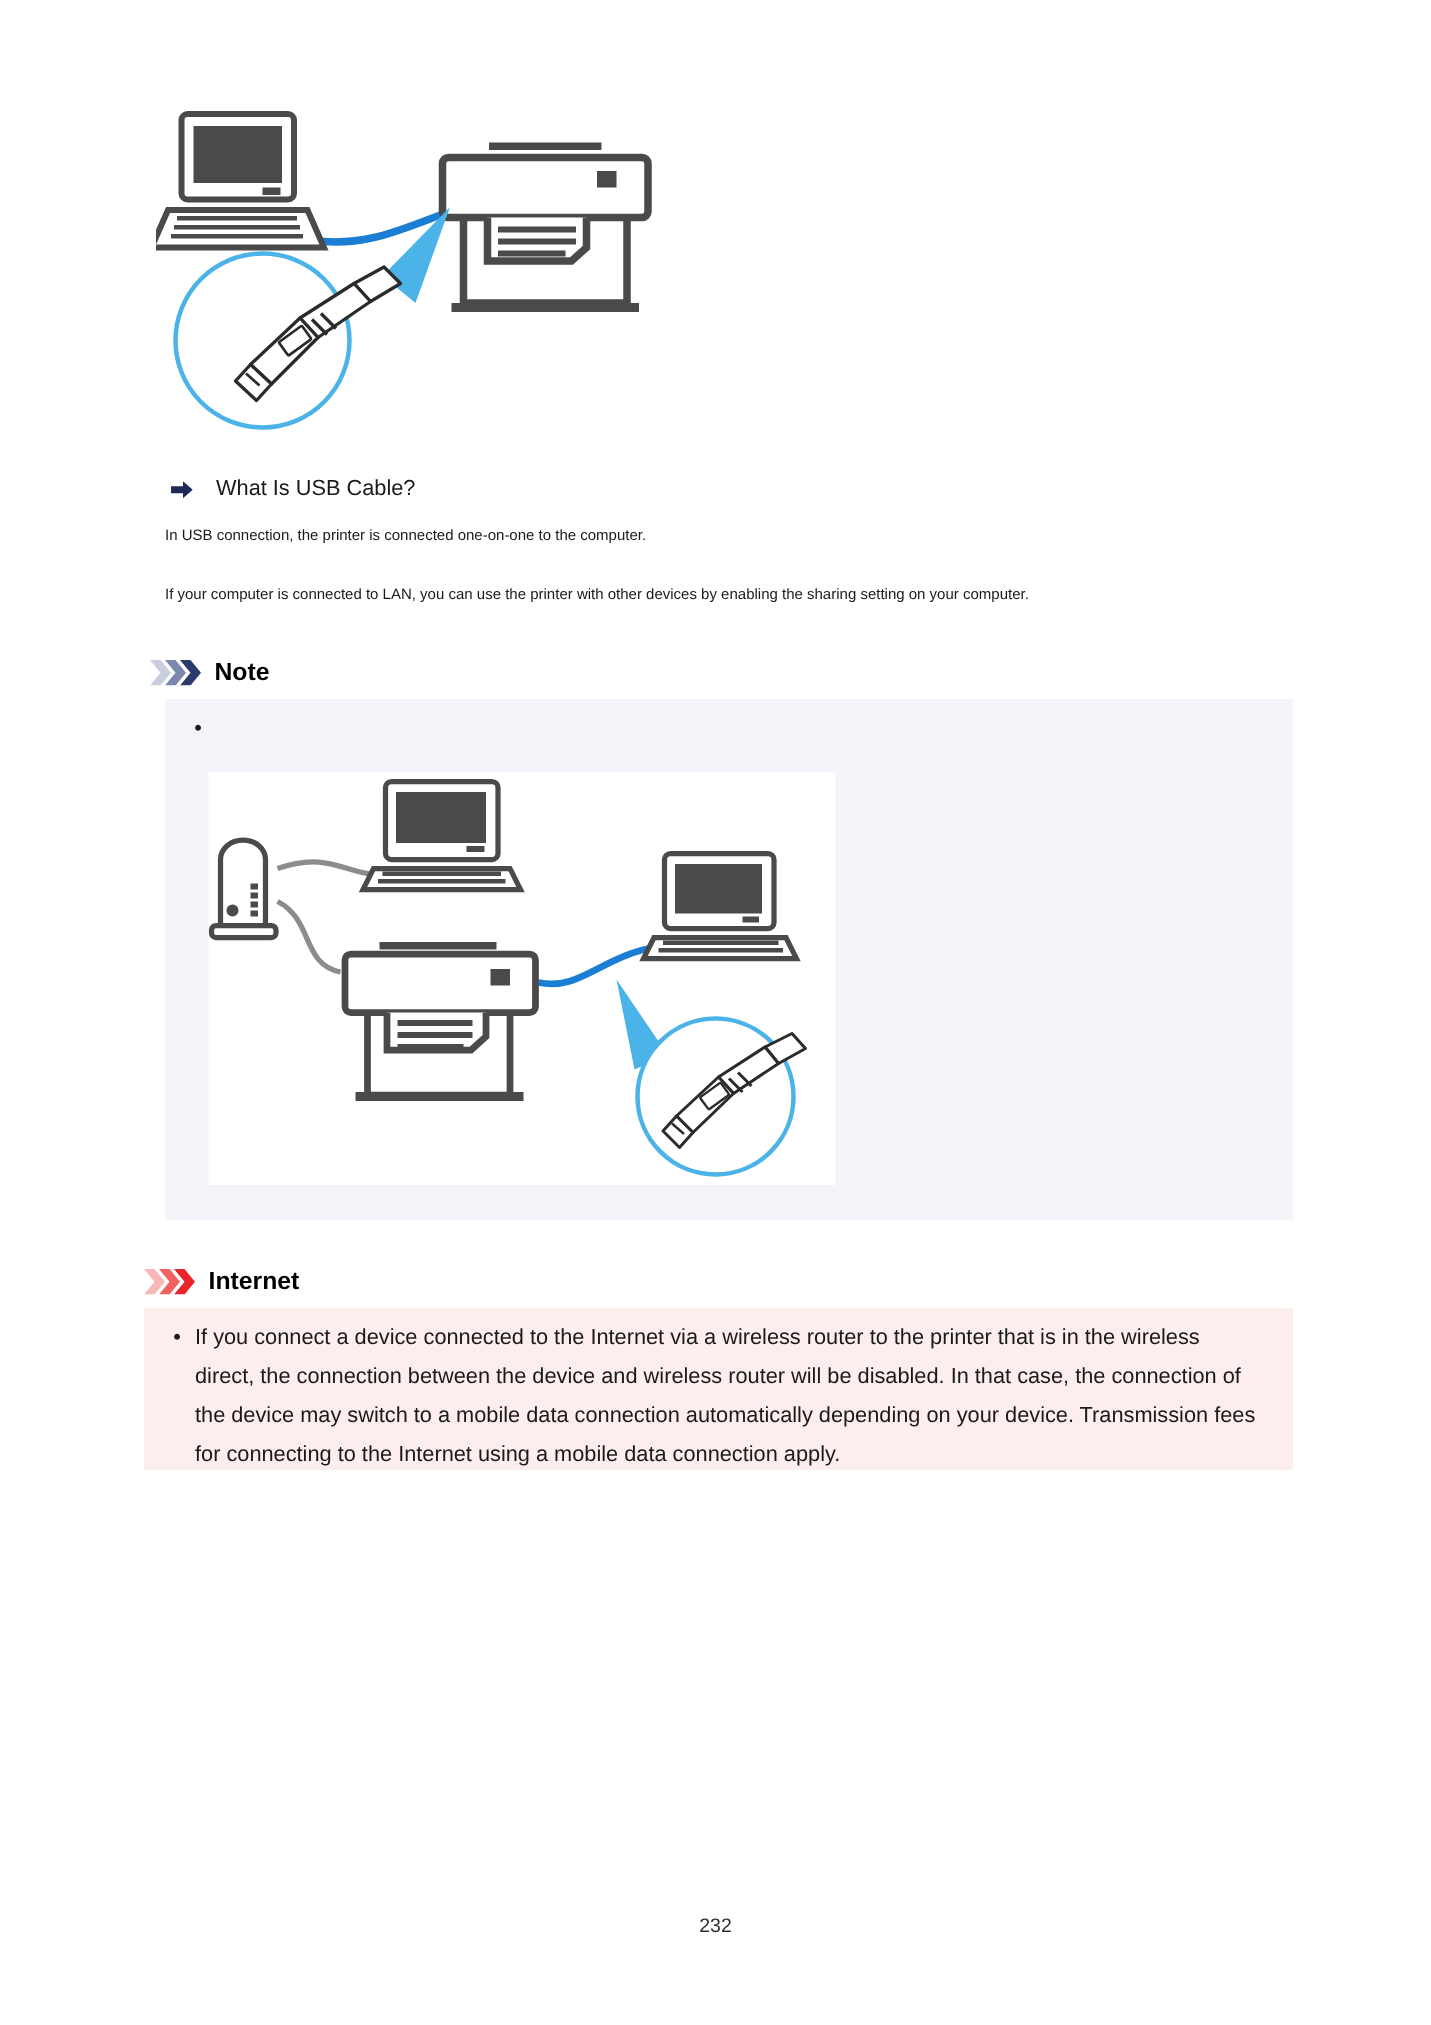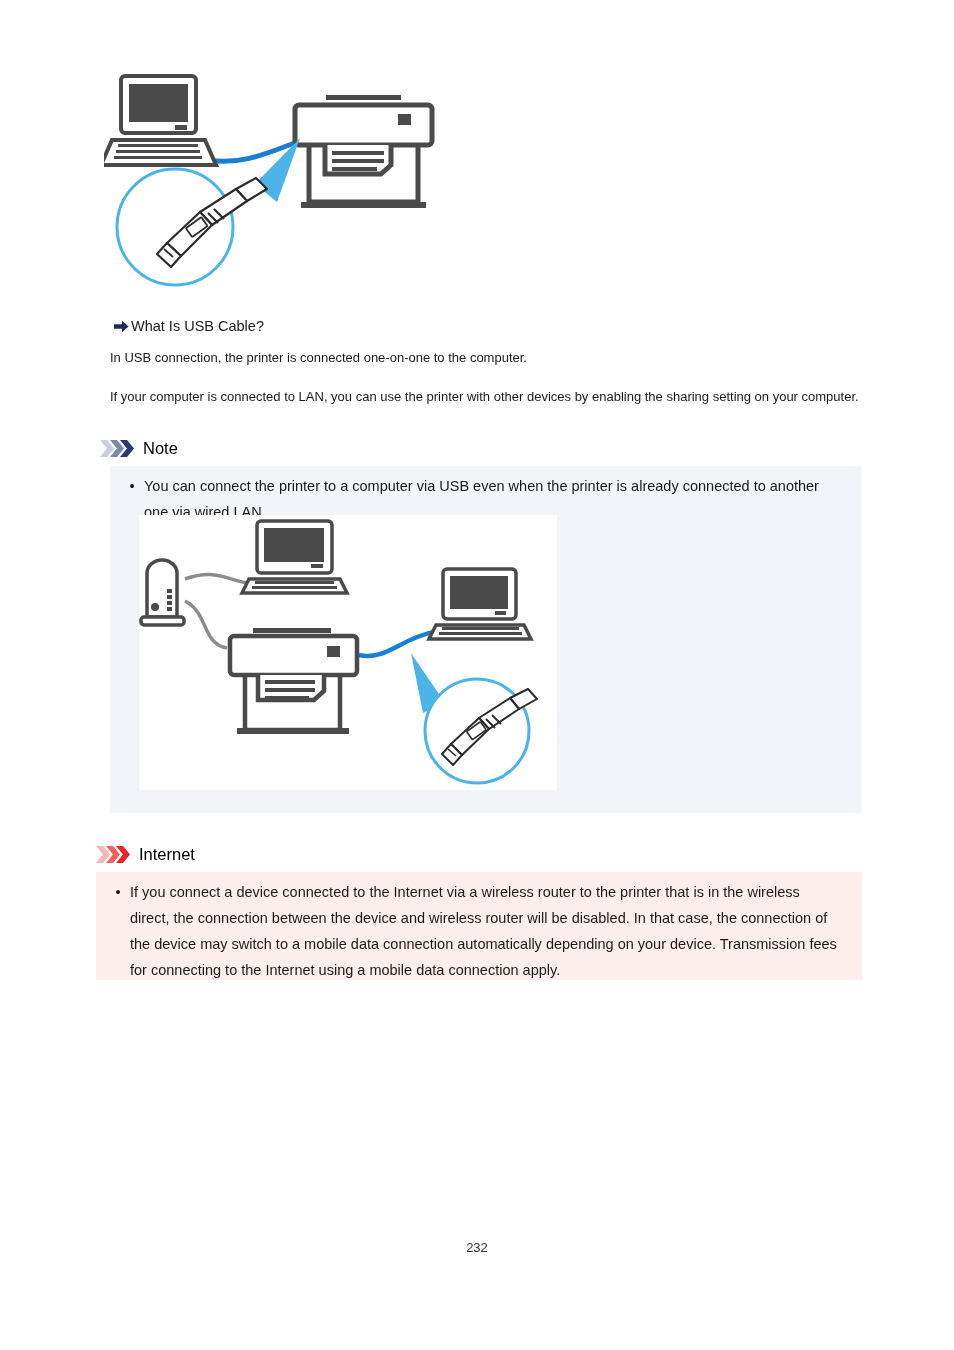--- a/index.html
+++ b/index.html
@@ -26,51 +26,51 @@
   }
   .hero-figure svg { display: block; }
 
   
   .link-line {
     position: absolute;
     left: 114px;
     top: 316px;
     display: flex;
     align-items: center;
-    gap: 2px;
+    gap: 15px;
     font-size: 14.5px;
     line-height: 20px;
   }
   .arrow-icon {
     width: 15px;
     height: 13px;
     flex: 0 0 auto;
     display: block;
   }
   .link-text { color: #1a1a1a; }
 
   .para {
     position: absolute;
     left: 110px;
     width: 752px;
-    font-size: 13px;
+    font-size: 10px;
     line-height: 26px;
     color: #1a1a1a;
   }
   .para-1 { top: 345px; }
   .para-2 { top: 384px; }
 
   
   .admon-head {
     position: absolute;
     display: flex;
     align-items: center;
     gap: 9px;
     font-size: 16.5px;
-    font-weight: normal;
+    font-weight: bold;
     color: #000000;
   }
   .chev-icon { display: block; }
 
   .note-head { left: 100px; top: 439px; }
   .important-head { left: 96px; top: 845px; }
 
   .admon-body {
     position: absolute;
     box-sizing: border-box;
@@ -119,21 +119,21 @@
     height: 275px;
     background: #ffffff;
   }
   .note-figure svg { display: block; }
 
   
   .page-number {
     position: absolute;
     left: 0;
     right: 0;
-    top: 1240px;
+    top: 1276px;
     text-align: center;
     font-size: 13px;
     color: #333333;
   }
 </style>
 </head>
 <body>
 
 <div class="hero-figure">
   <svg width="450" height="250" viewBox="0 0 450 250" xmlns="http://www.w3.org/2000/svg">
@@ -200,21 +200,20 @@
     <path d="M0 0 L7 0 L14 8.5 L7 17 L0 17 L7 8.5 Z" fill="#c8cede"></path>
     <path d="M10 0 L17 0 L24 8.5 L17 17 L10 17 L17 8.5 Z" fill="#7b87ac"></path>
     <path d="M20 0 L27 0 L34 8.5 L27 17 L20 17 L27 8.5 Z" fill="#2a3a6b"></path>
   </svg>
   <span>Note</span>
 </div>
 
 <div class="admon-body note-body">
   <div class="bullet-row">
     <span class="bullet-dot">•</span>
-    <span class="bullet-text">You can connect the printer to a computer via USB even when the printer is already connected to another one via wired LAN.</span>
   </div>
 </div>
 
 <div class="note-figure">
   <svg width="418" height="275" viewBox="0 0 418 275" xmlns="http://www.w3.org/2000/svg">
 
     <path d="M46 64 C 80 52, 92 68, 112 68" fill="none" stroke="#8c8c8c" stroke-width="3.5"></path>
     <path d="M46 86 C 70 98, 62 128, 88 133" fill="none" stroke="#8c8c8c" stroke-width="3.5"></path>
 
     <path d="M220 140 C 248 146, 262 122, 300 116" fill="none" stroke="#1a7fd4" stroke-width="4.5"></path>

